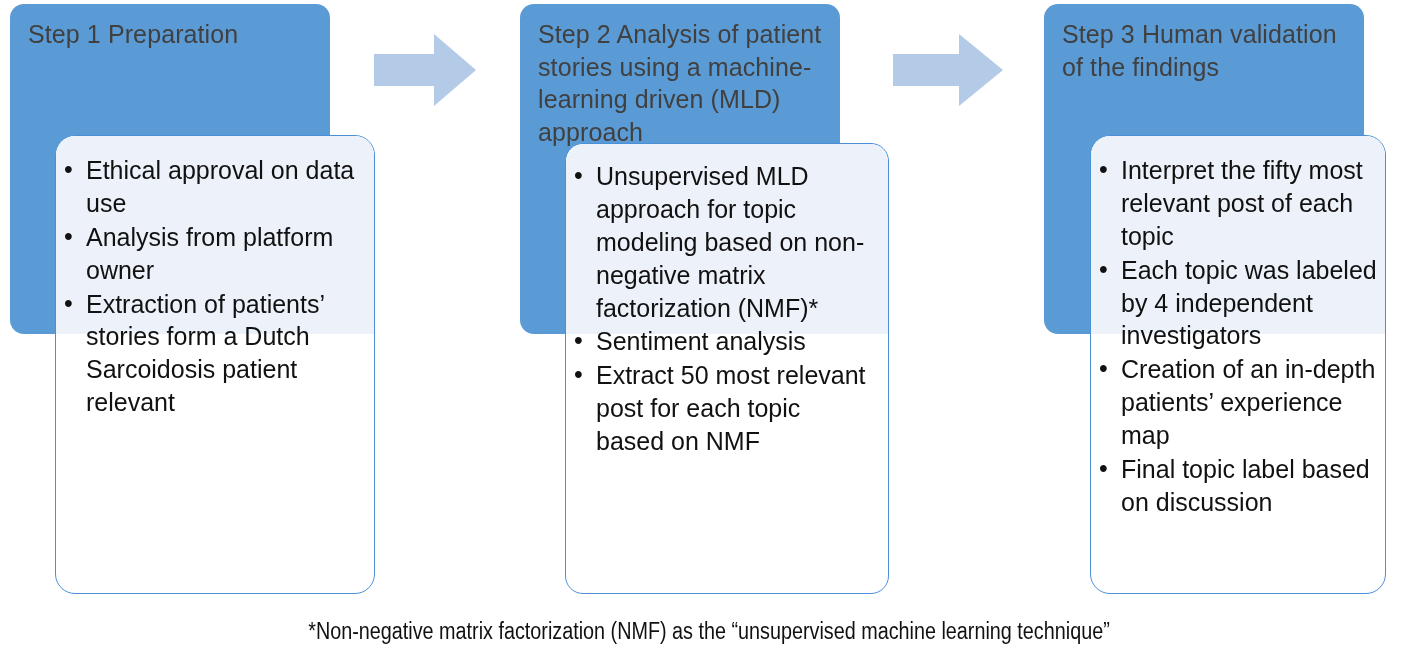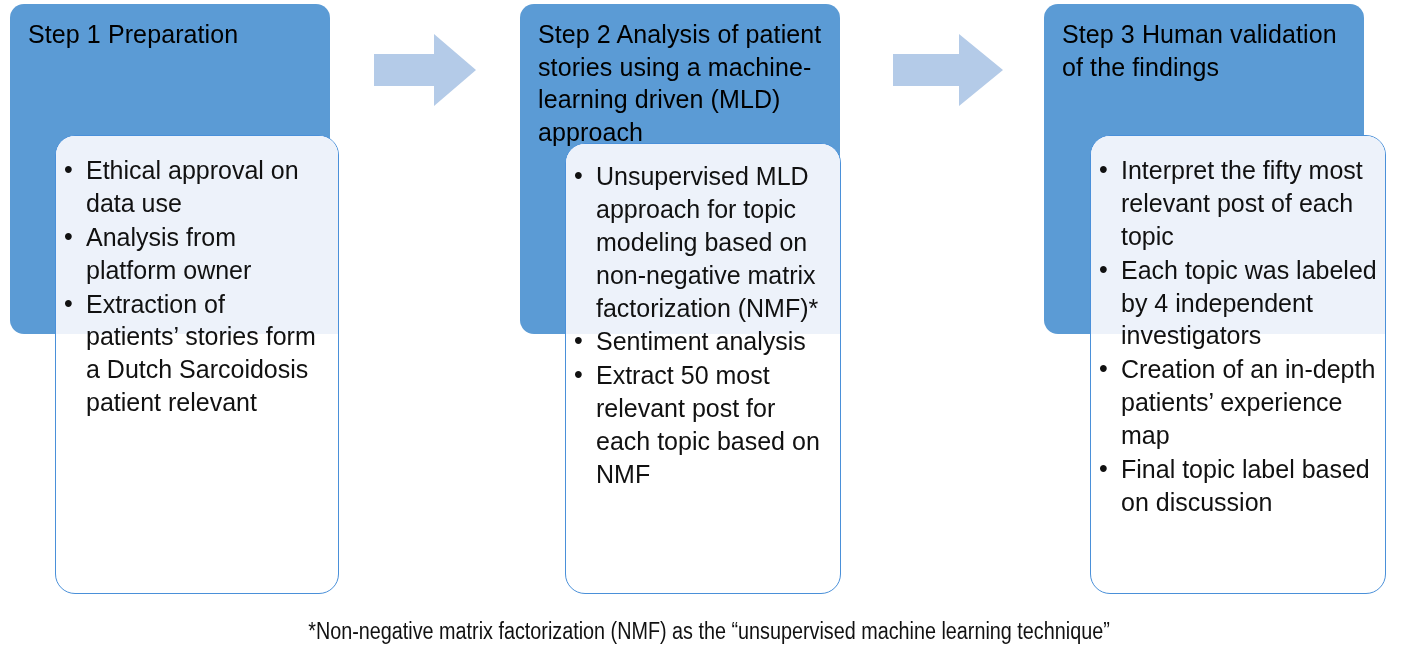--- a/index.html
+++ b/index.html
@@ -21,21 +21,21 @@
   
   .step-box {
     position: absolute;
     background: #5B9BD5;
     border-radius: 14px;
     box-sizing: border-box;
     padding: 14px 18px 10px 18px;
     z-index: 1;
   }
   .step-title {
-    color: #000000;
+    color: #404040;
     font-size: 25px;
     line-height: 1.30;
     font-weight: 400;
     letter-spacing: 0.1px;
     white-space: pre-line;
   }
 
   
   .card {
     position: absolute;
@@ -105,40 +105,40 @@
 </style>
 </head>
 <body>
 
 <div id="canvas">
 
   <div class="step-box" style="left:10px; top:4px; width:320px; height:330px;">
     <div class="step-title">Step 1 Preparation</div>
   </div>
 
-  <div class="card" style="left:55px; top:135px; width:284px; height:459px;">
+  <div class="card" style="left:55px; top:135px; width:320px; height:459px;">
     <div class="card-tint" style="height:198px;"></div>
     <ul class="card-list" style="padding:18px 14px 0 4px;">
       <li>Ethical approval on data use</li>
       <li>Analysis from platform owner</li>
       <li>Extraction of patients’ stories form a Dutch Sarcoidosis patient relevant</li>
     </ul>
   </div>
 
   <div class="arrow" style="left:374px; top:34px; width:102px; height:72px;">
     <svg width="102" height="72" viewBox="0 0 102 72" xmlns="http://www.w3.org/2000/svg">
       <polygon points="0,20 60,20 60,0 102,36 60,72 60,52 0,52" fill="#B4CBE8"></polygon>
     </svg>
   </div>
 
   <div class="step-box" style="left:520px; top:4px; width:320px; height:330px;">
     <div class="step-title">Step 2 Analysis of patient stories using a machine-learning driven (MLD) approach</div>
   </div>
 
-  <div class="card" style="left:565px; top:143px; width:276px; height:451px;">
+  <div class="card" style="left:565px; top:143px; width:324px; height:451px;border-radius:18px;">
     <div class="card-tint" style="height:190px;"></div>
     <ul class="card-list" style="padding:16px 14px 0 4px;">
       <li>Unsupervised MLD approach for topic modeling based on non-negative matrix factorization (NMF)*</li>
       <li>Sentiment analysis</li>
       <li>Extract 50 most relevant post for each topic based on NMF</li>
     </ul>
   </div>
 
   <div class="arrow" style="left:893px; top:34px; width:110px; height:72px;">
     <svg width="110" height="72" viewBox="0 0 110 72" xmlns="http://www.w3.org/2000/svg">

